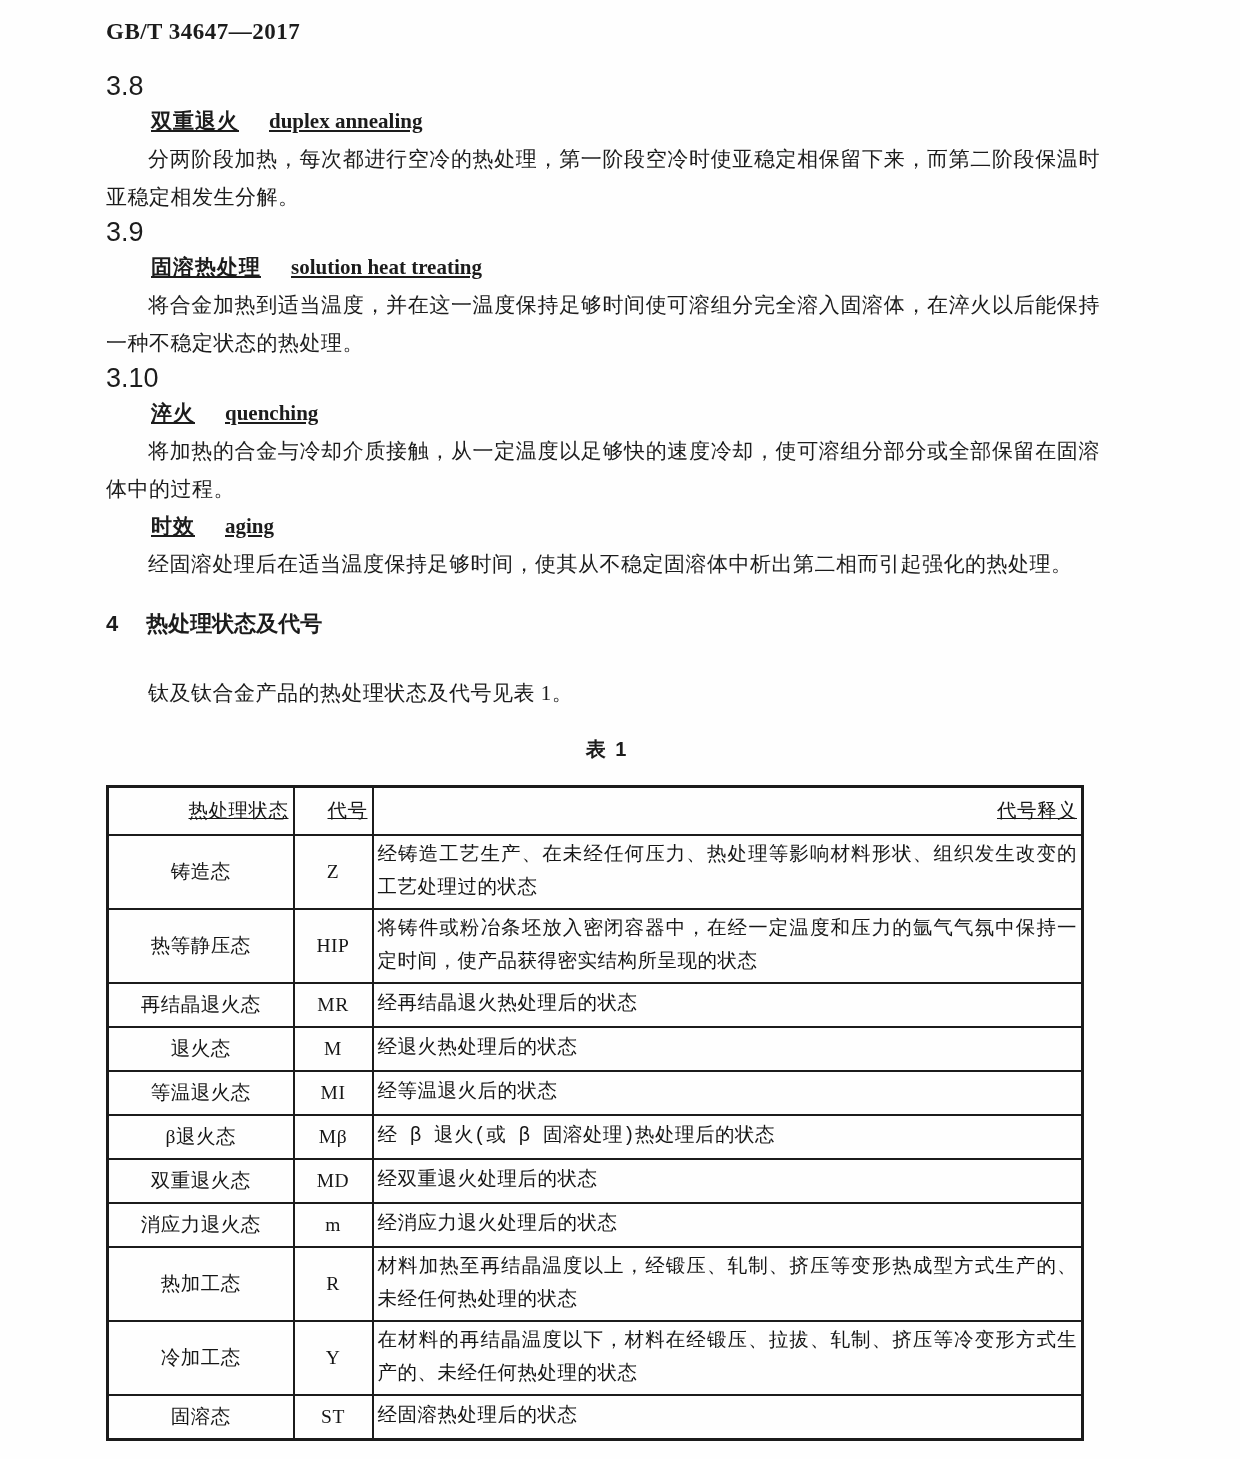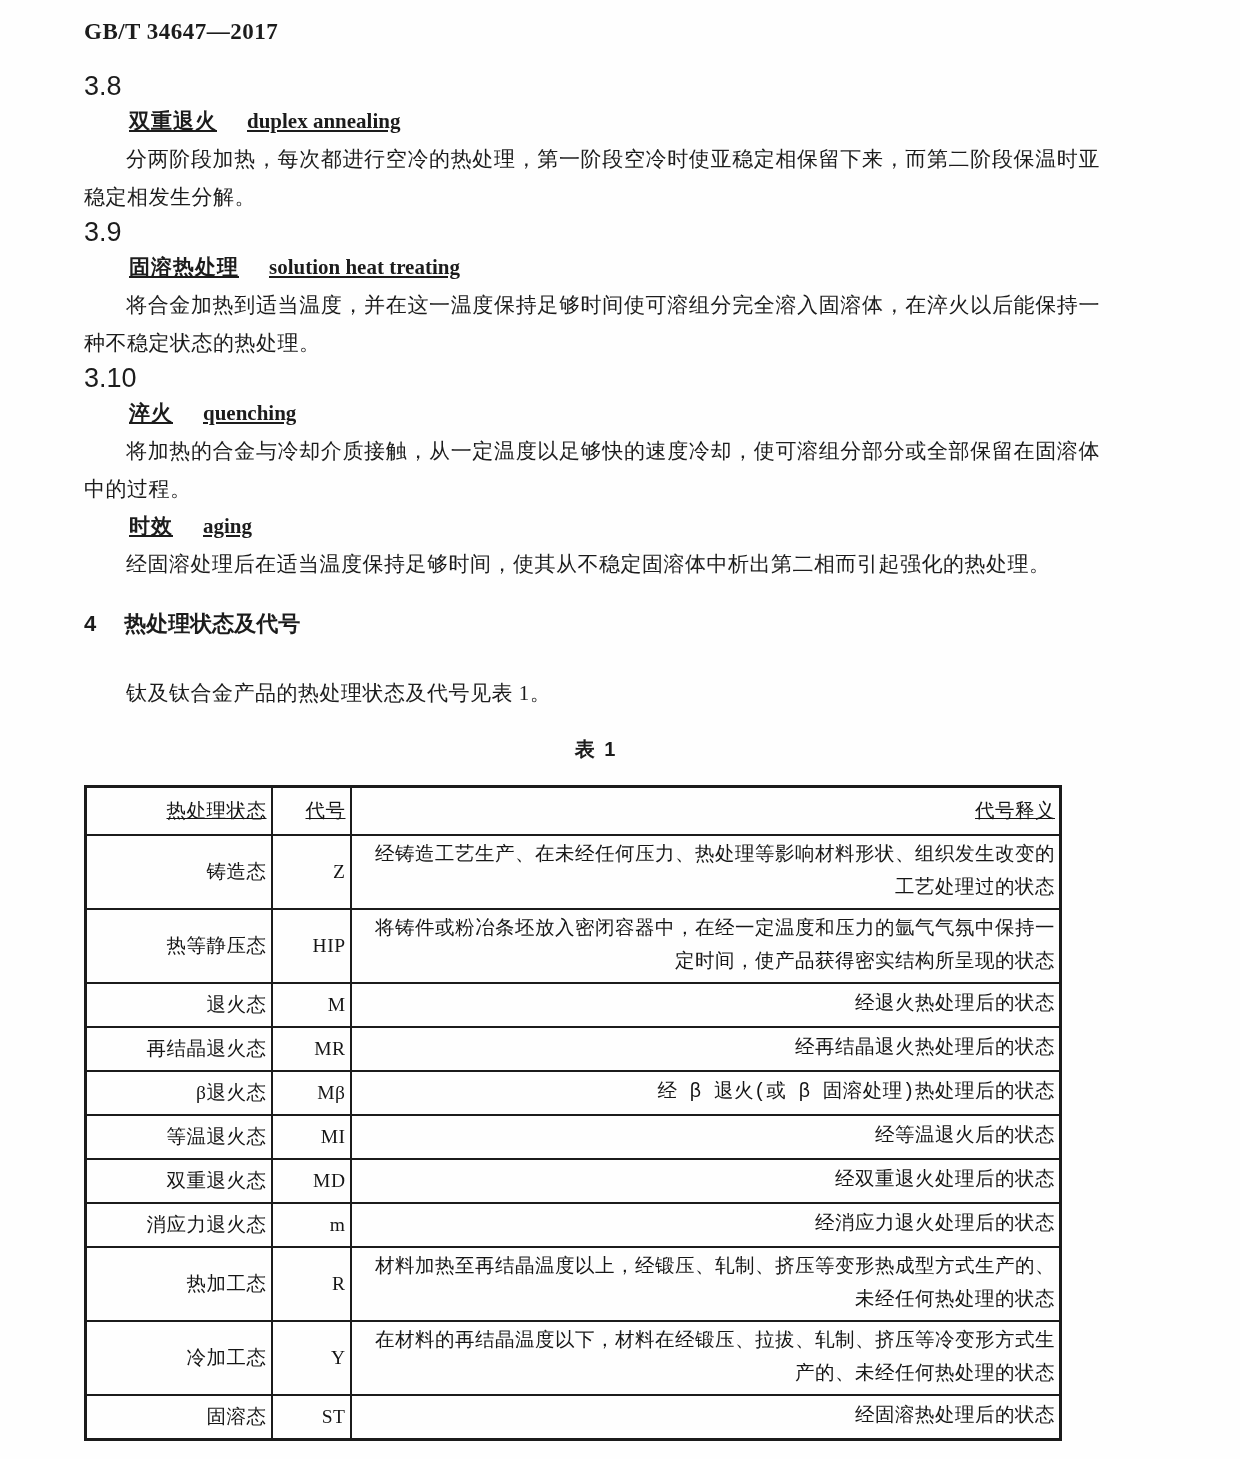--- a/index.html
+++ b/index.html
@@ -3,21 +3,21 @@
 <meta charset="utf-8">
 <style>
   html,body{margin:0;padding:0;background:#e8e8e8;}
   .page{
     position:relative;
     width:1240px;height:1459px;
     margin:0 auto;
     background:#fefefe;
     color:#1c1c1c;
     box-sizing:border-box;
-    padding:18px 132px 0 84px;
+    padding:18px 132px 0 106px;
     font-family:"Liberation Serif","DejaVu Serif",serif;
     overflow:hidden;
   }
   .doc-number{
     font-size:23px;
     font-weight:bold;
     letter-spacing:.5px;
     line-height:28px;
     font-family:"Liberation Serif","DejaVu Serif",serif;
   }
@@ -83,21 +83,20 @@
   }
   table.t1 col.c1{width:186px;}
   table.t1 col.c2{width:79px;}
   table.t1 th,table.t1 td{
     border:2px solid #1b1b1b;
     vertical-align:middle;
     padding:3px 4px;
     line-height:33px;
     font-weight:normal;
     letter-spacing:.5px;
-    text-align:right;
   }
   table.t1{border:3px solid #1b1b1b;}
   table.t1 thead th{height:40px;text-align:right;text-decoration:underline;}
   td.cell-state,td.cell-code{text-align:center;}
   td.cell-meaning{text-align:left;padding-left:14px;padding-right:10px;text-align:justify;font-family:Liberation Mono, monospace;}
   tr.single td{height:36px;}
 </style>
 </head>
 <body>
 
@@ -166,40 +165,40 @@
           <td class="cell-state">铸造态</td>
           <td class="cell-code">Z</td>
           <td class="cell-meaning">经铸造工艺生产、在未经任何压力、热处理等影响材料形状、组织发生改变的工艺处理过的状态</td>
         </tr>
         <tr>
           <td class="cell-state">热等静压态</td>
           <td class="cell-code">HIP</td>
           <td class="cell-meaning">将铸件或粉冶条坯放入密闭容器中，在经一定温度和压力的氩气气氛中保持一定时间，使产品获得密实结构所呈现的状态</td>
         </tr>
         <tr class="single">
+          <td class="cell-state">再结晶退火态</td>
+          <td class="cell-code">MR</td>
+          <td class="cell-meaning">经再结晶退火热处理后的状态</td>
+        </tr>
+        <tr class="single">
           <td class="cell-state">退火态</td>
           <td class="cell-code">M</td>
           <td class="cell-meaning">经退火热处理后的状态</td>
         </tr>
         <tr class="single">
-          <td class="cell-state">再结晶退火态</td>
-          <td class="cell-code">MR</td>
-          <td class="cell-meaning">经再结晶退火热处理后的状态</td>
+          <td class="cell-state">等温退火态</td>
+          <td class="cell-code">MI</td>
+          <td class="cell-meaning">经等温退火后的状态</td>
         </tr>
         <tr class="single">
           <td class="cell-state">β退火态</td>
           <td class="cell-code">Mβ</td>
           <td class="cell-meaning">经 β 退火(或 β 固溶处理)热处理后的状态</td>
         </tr>
         <tr class="single">
-          <td class="cell-state">等温退火态</td>
-          <td class="cell-code">MI</td>
-          <td class="cell-meaning">经等温退火后的状态</td>
-        </tr>
-        <tr class="single">
           <td class="cell-state">双重退火态</td>
           <td class="cell-code">MD</td>
           <td class="cell-meaning">经双重退火处理后的状态</td>
         </tr>
         <tr class="single">
           <td class="cell-state">消应力退火态</td>
           <td class="cell-code">m</td>
           <td class="cell-meaning">经消应力退火处理后的状态</td>
         </tr>
         <tr>

